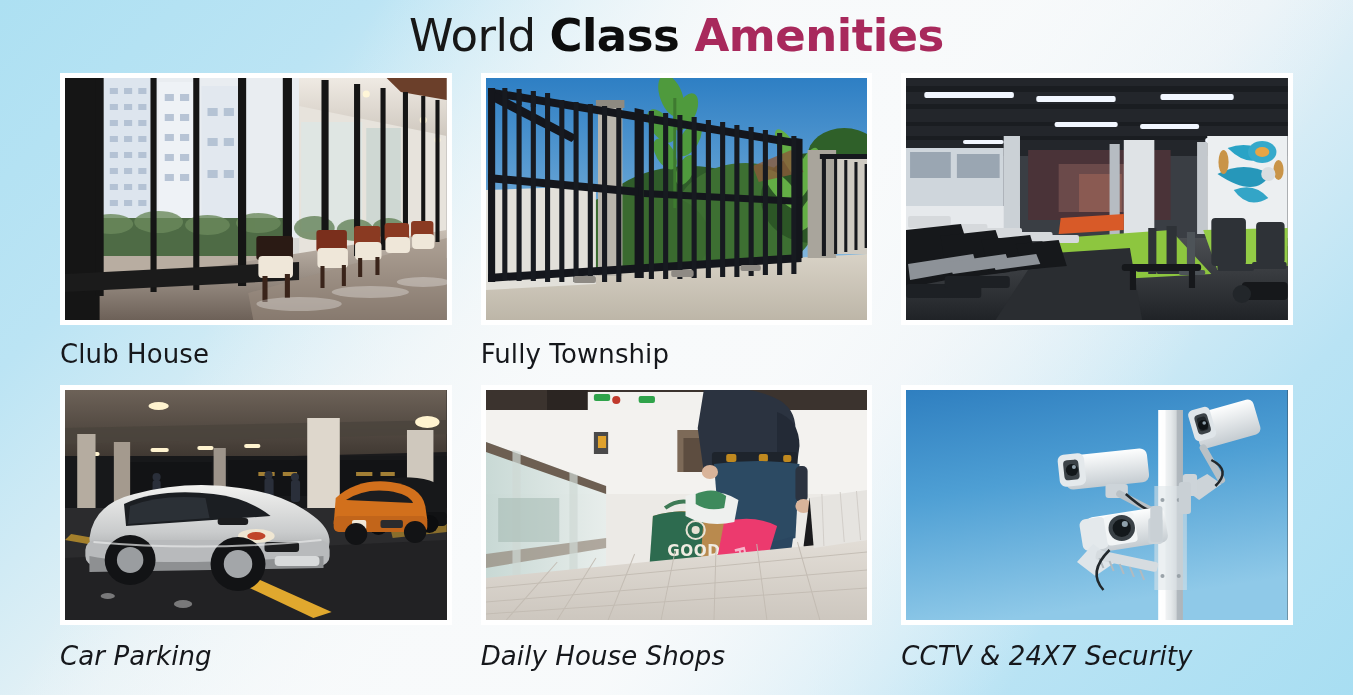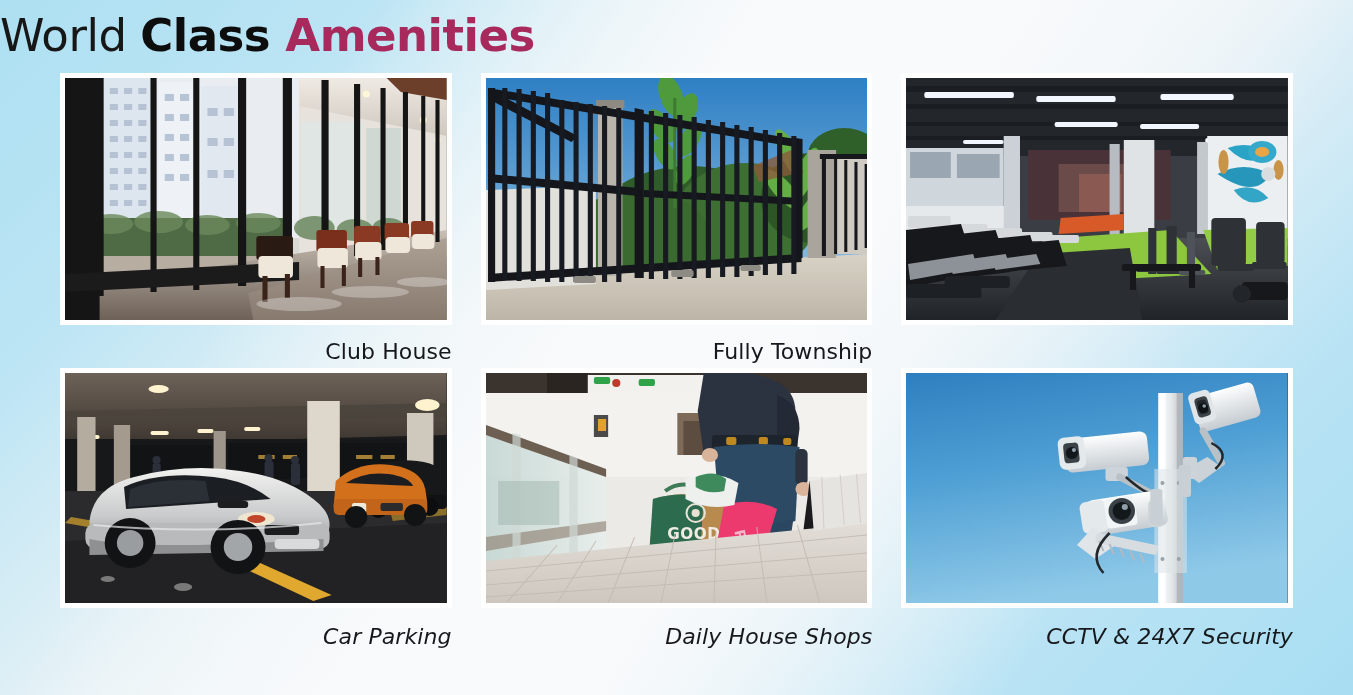--- a/index.html
+++ b/index.html
@@ -22,21 +22,21 @@
         rgba(173,224,242,0) 100%),
       linear-gradient(135deg,
         #ade0f2 0%, #bbe4f4 18%, #e7f2f6 38%,
         #f5f8f9 50%, #e9f2f7 62%, #b9e3f4 82%, #a8def2 100%);
     z-index:0;
   }
   .stage { position:relative; z-index:1; width:1353px; height:695px; }
 
   
   .title {
-    text-align:left;
+    text-align:center;
     padding-top:6px;
     font-size:45px;
     line-height:1.35;
     letter-spacing:-0.5px;
     white-space:nowrap;
   }
   .t-world { color:#171717; font-weight:400; }
   .t-class { color:#0d0d0d; font-weight:700; }
   .t-amen  { color:#a8295c; font-weight:700; }
 
@@ -56,26 +56,26 @@
     width:100%;
     height:252px;
     box-shadow:0 0 0 0 rgba(0,0,0,0);
   }
   .photo {
     width:100%; height:100%;
     position:relative; overflow:hidden;
     background:#2a2a2a;
   }
   .caption {
-    text-align:right;
-    font-size:22px;
+    text-align:left;
+    font-size:26px;
     color:#16181c;
     letter-spacing:0.1px;
     padding-top:14px;
-    padding-bottom:4px;
+    padding-bottom:16px;
     white-space:nowrap;
   }
   .row2 .frame { height:240px;text-align:right; }
   .row2 .caption { padding-top:16px;font-style:italic; }
 
   
   .ph-svg { position:absolute; inset:0; width:100%; height:100%; display:block; }
 </style>
 </head>
 <body>

